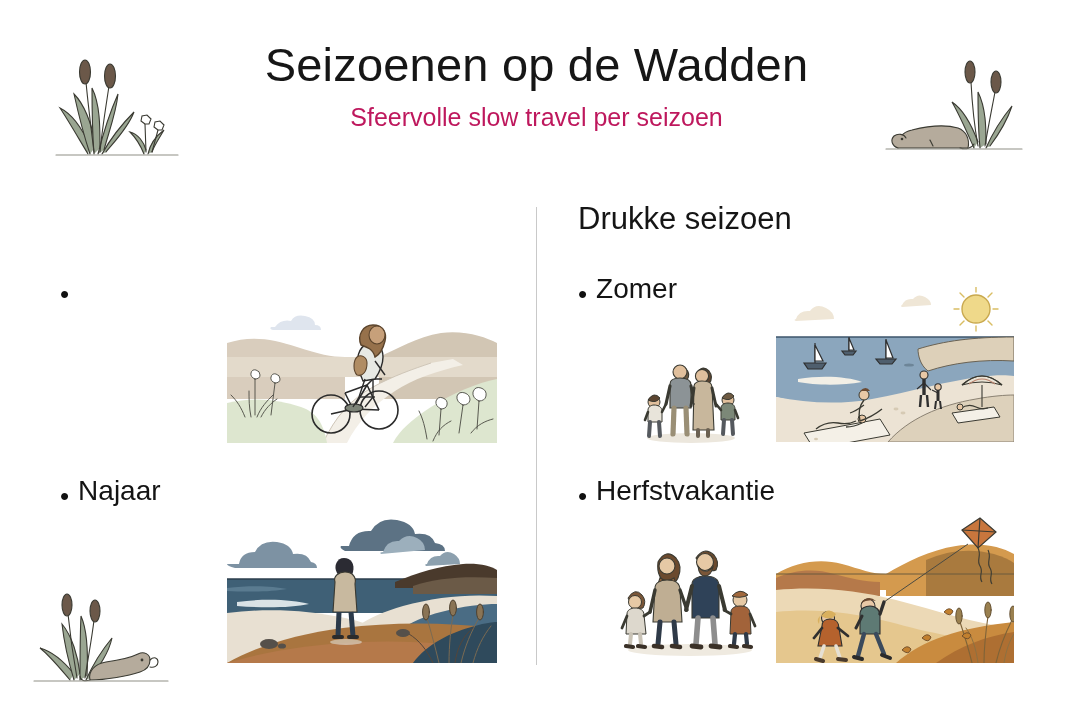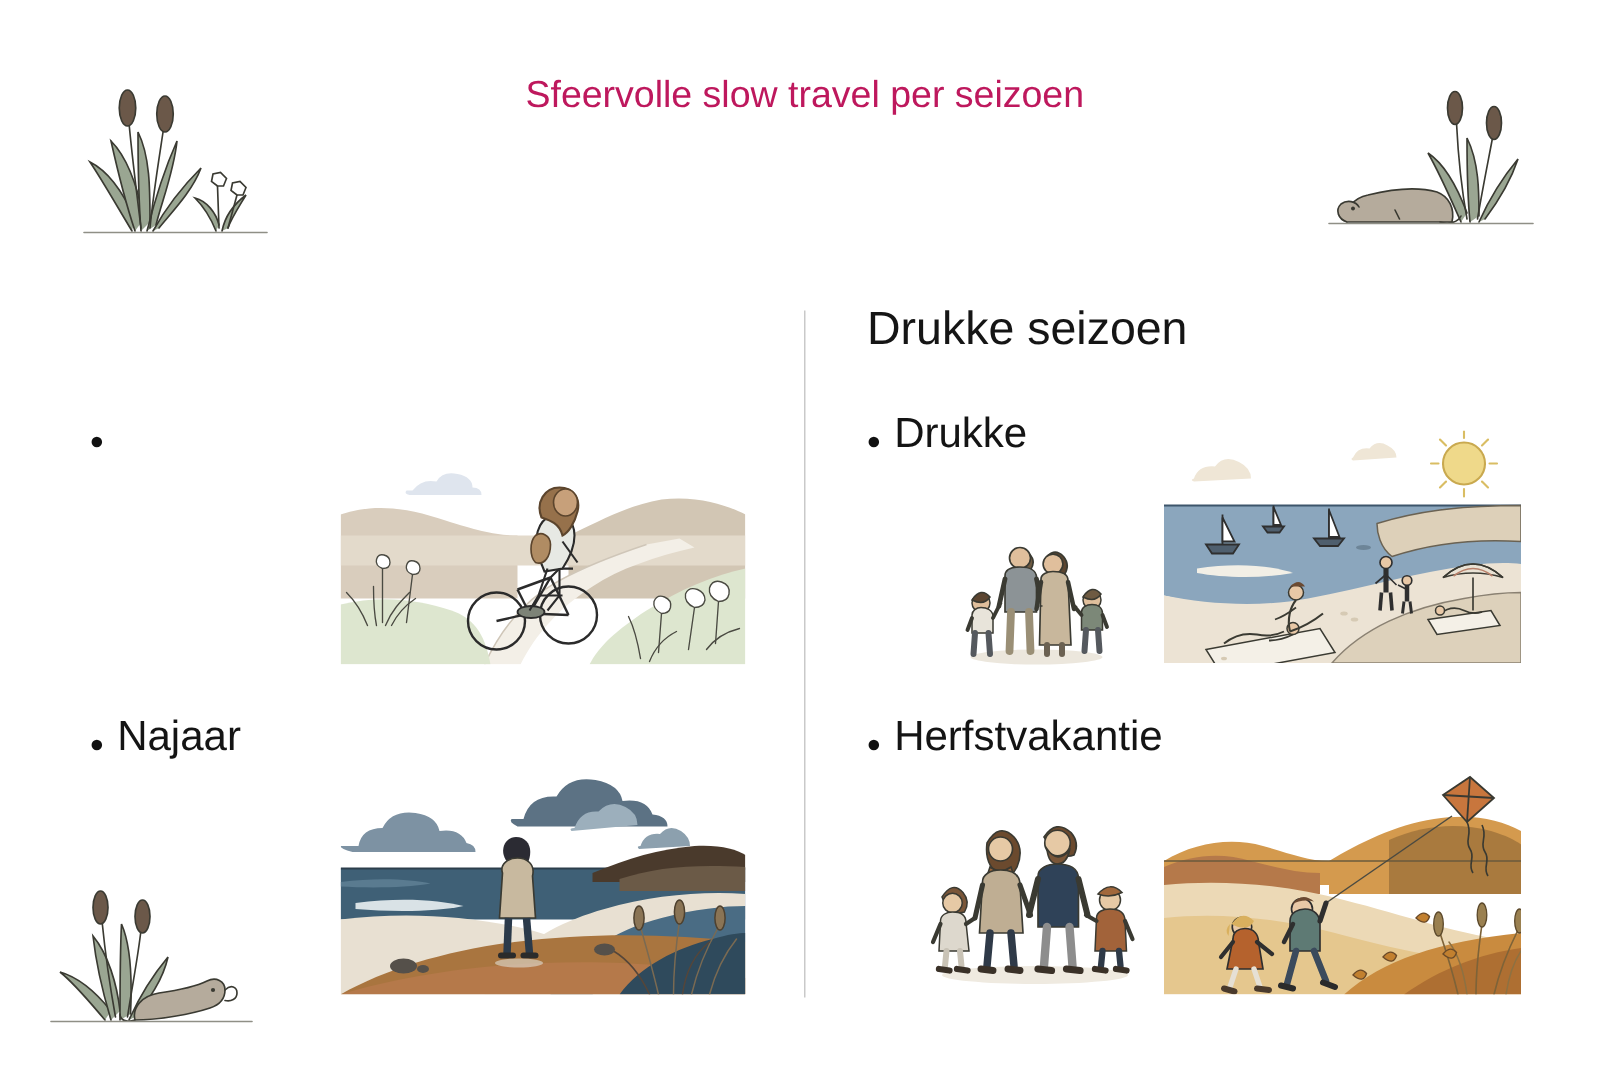--- a/index.html
+++ b/index.html
@@ -69,20 +69,21 @@
   #fig-summer-family{left:636px;top:352px;width:110px;height:92px;}
   #fig-autumn-family{left:610px;top:536px;width:160px;height:122px;}
   .scene svg,.figgroup svg{display:block;}
 </style>
 </head>
 <body>
 
 <div class="poster">
 
   <div class="header">
+    <h1 class="title">Seizoenen op de Wadden</h1>
     <p class="subtitle">Sfeervolle slow travel per seizoen</p>
   </div>
 
   <div class="deco" id="deco-tl">
     <svg width="140" height="120" viewBox="0 0 140 120">
       <g stroke="#3a3a32" stroke-width="1.1" fill="none" stroke-linecap="round">
 
         <path d="M42 112 C30 92 22 78 14 66 C26 72 36 86 44 104" fill="#9aa692"></path>
         <path d="M44 112 C36 88 32 70 28 52 C40 64 46 84 50 104" fill="#9aa692"></path>
         <path d="M48 112 C46 86 46 66 46 46 C54 62 54 84 54 106" fill="#9aa692"></path>
@@ -158,21 +159,21 @@
 
   <div class="bullet-row" id="row-voorjaar">
     <span class="bullet">•</span>
   </div>
   <div class="bullet-row" id="row-najaar">
     <span class="bullet">•</span>
     <span class="bullet-label">Najaar</span>
   </div>
   <div class="bullet-row" id="row-zomer">
     <span class="bullet">•</span>
-    <span class="bullet-label">Drukke</span>
+    <span class="bullet-label">Zomer</span>
   </div>
   <div class="bullet-row" id="row-herfst">
     <span class="bullet">•</span>
     <span class="bullet-label">Herfstvakantie</span>
   </div>
 
   <div class="scene" id="scene-spring">
     <svg width="270" height="130" viewBox="0 0 270 130">
       <rect x="0" y="0" width="270" height="130" fill="#ffffff"></rect>
 

